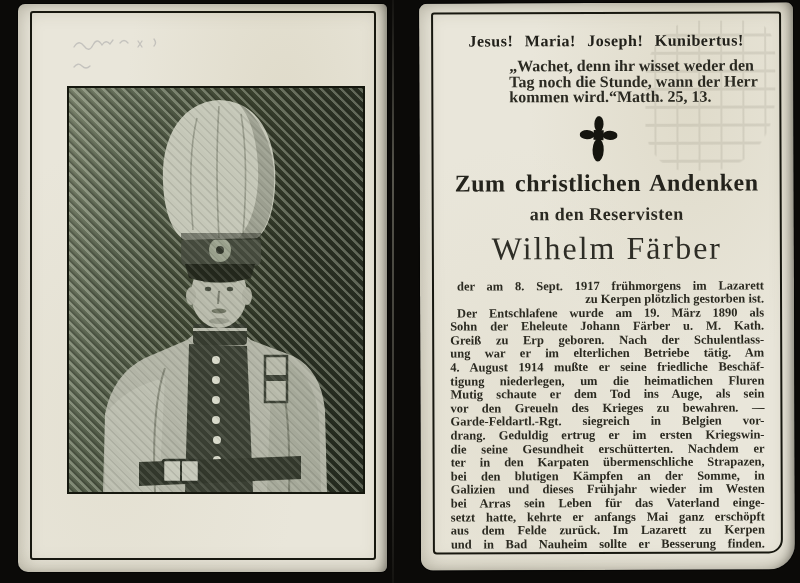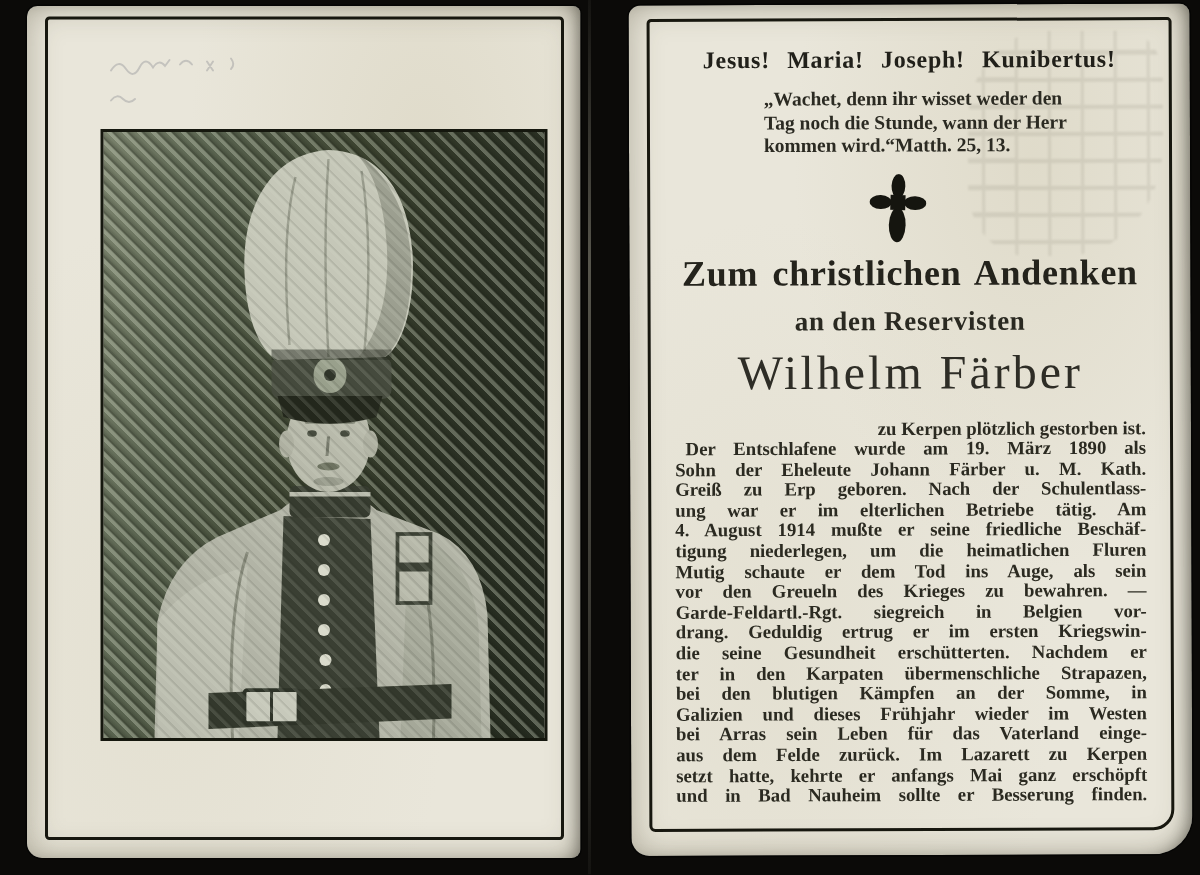--- a/index.html
+++ b/index.html
@@ -73,21 +73,21 @@
     color:#26251d;
   }
   .invocation{
     margin-top:10px;
     text-align:center;
     font-size:16px; font-weight:bold; letter-spacing:.5px; word-spacing:7px;
     color:#21201a;
   }
   .quote{
     margin:8px 6px 0 64px;
-    font-size:13px; font-weight:bold; line-height:15.5px;
+    font-size:16px; font-weight:bold; line-height:15.5px;
     color:#2b2a22;
   }
   .quote .attrib{}
   .cross{
     display:block; margin:11px auto 2px auto; width:38px; height:46px;
     transform:translateX(-8px) rotate(2deg);
   }
   .memorial-heading{
     margin:8px 0 0 0; text-align:center;
     font-size:24px; font-weight:bold; letter-spacing:.5px; word-spacing:3px;
@@ -224,38 +224,39 @@
           </g>
         </svg>
 
         <h2 class="memorial-heading">Zum christlichen Andenken</h2>
 
         <h3 class="memorial-sub">an den Reservisten</h3>
 
         <h1 class="deceased-name">Wilhelm Färber</h1>
 
         <div class="obit">
+          <div class="jl ind">der am 8. Sept. 1917 frühmorgens im Lazarett</div>
           <div class="pl">zu Kerpen plötzlich gestorben ist.</div>
           <div class="jl ind">Der Entschlafene wurde am 19. März 1890 als</div>
           <div class="jl">Sohn der Eheleute Johann Färber u. M. Kath.</div>
           <div class="jl">Greiß zu Erp geboren. Nach der Schulentlass-</div>
           <div class="jl">ung war er im elterlichen Betriebe tätig. Am</div>
           <div class="jl">4. August 1914 mußte er seine friedliche Beschäf-</div>
           <div class="jl">tigung niederlegen, um die heimatlichen Fluren</div>
           <div class="jl">Mutig schaute er dem Tod ins Auge, als sein</div>
           <div class="jl">vor den Greueln des Krieges zu bewahren. —</div>
           <div class="jl">Garde-Feldartl.-Rgt. siegreich in Belgien vor-</div>
           <div class="jl">drang. Geduldig ertrug er im ersten Kriegswin-</div>
           <div class="jl">die seine Gesundheit erschütterten. Nachdem er</div>
           <div class="jl">ter in den Karpaten übermenschliche Strapazen,</div>
           <div class="jl">bei den blutigen Kämpfen an der Somme, in</div>
           <div class="jl">Galizien und dieses Frühjahr wieder im Westen</div>
           <div class="jl">bei Arras sein Leben für das Vaterland einge-</div>
+          <div class="jl">setzt hatte, kehrte er anfangs Mai ganz erschöpft</div>
           <div class="jl">aus dem Felde zurück. Im Lazarett zu Kerpen</div>
-          <div class="jl">setzt hatte, kehrte er anfangs Mai ganz erschöpft</div>
           <div class="jl">und in Bad Nauheim sollte er Besserung finden.</div>
         </div>
 
       </div>
     </div>
   </section>
 
 </div>
 
 </body></html>

